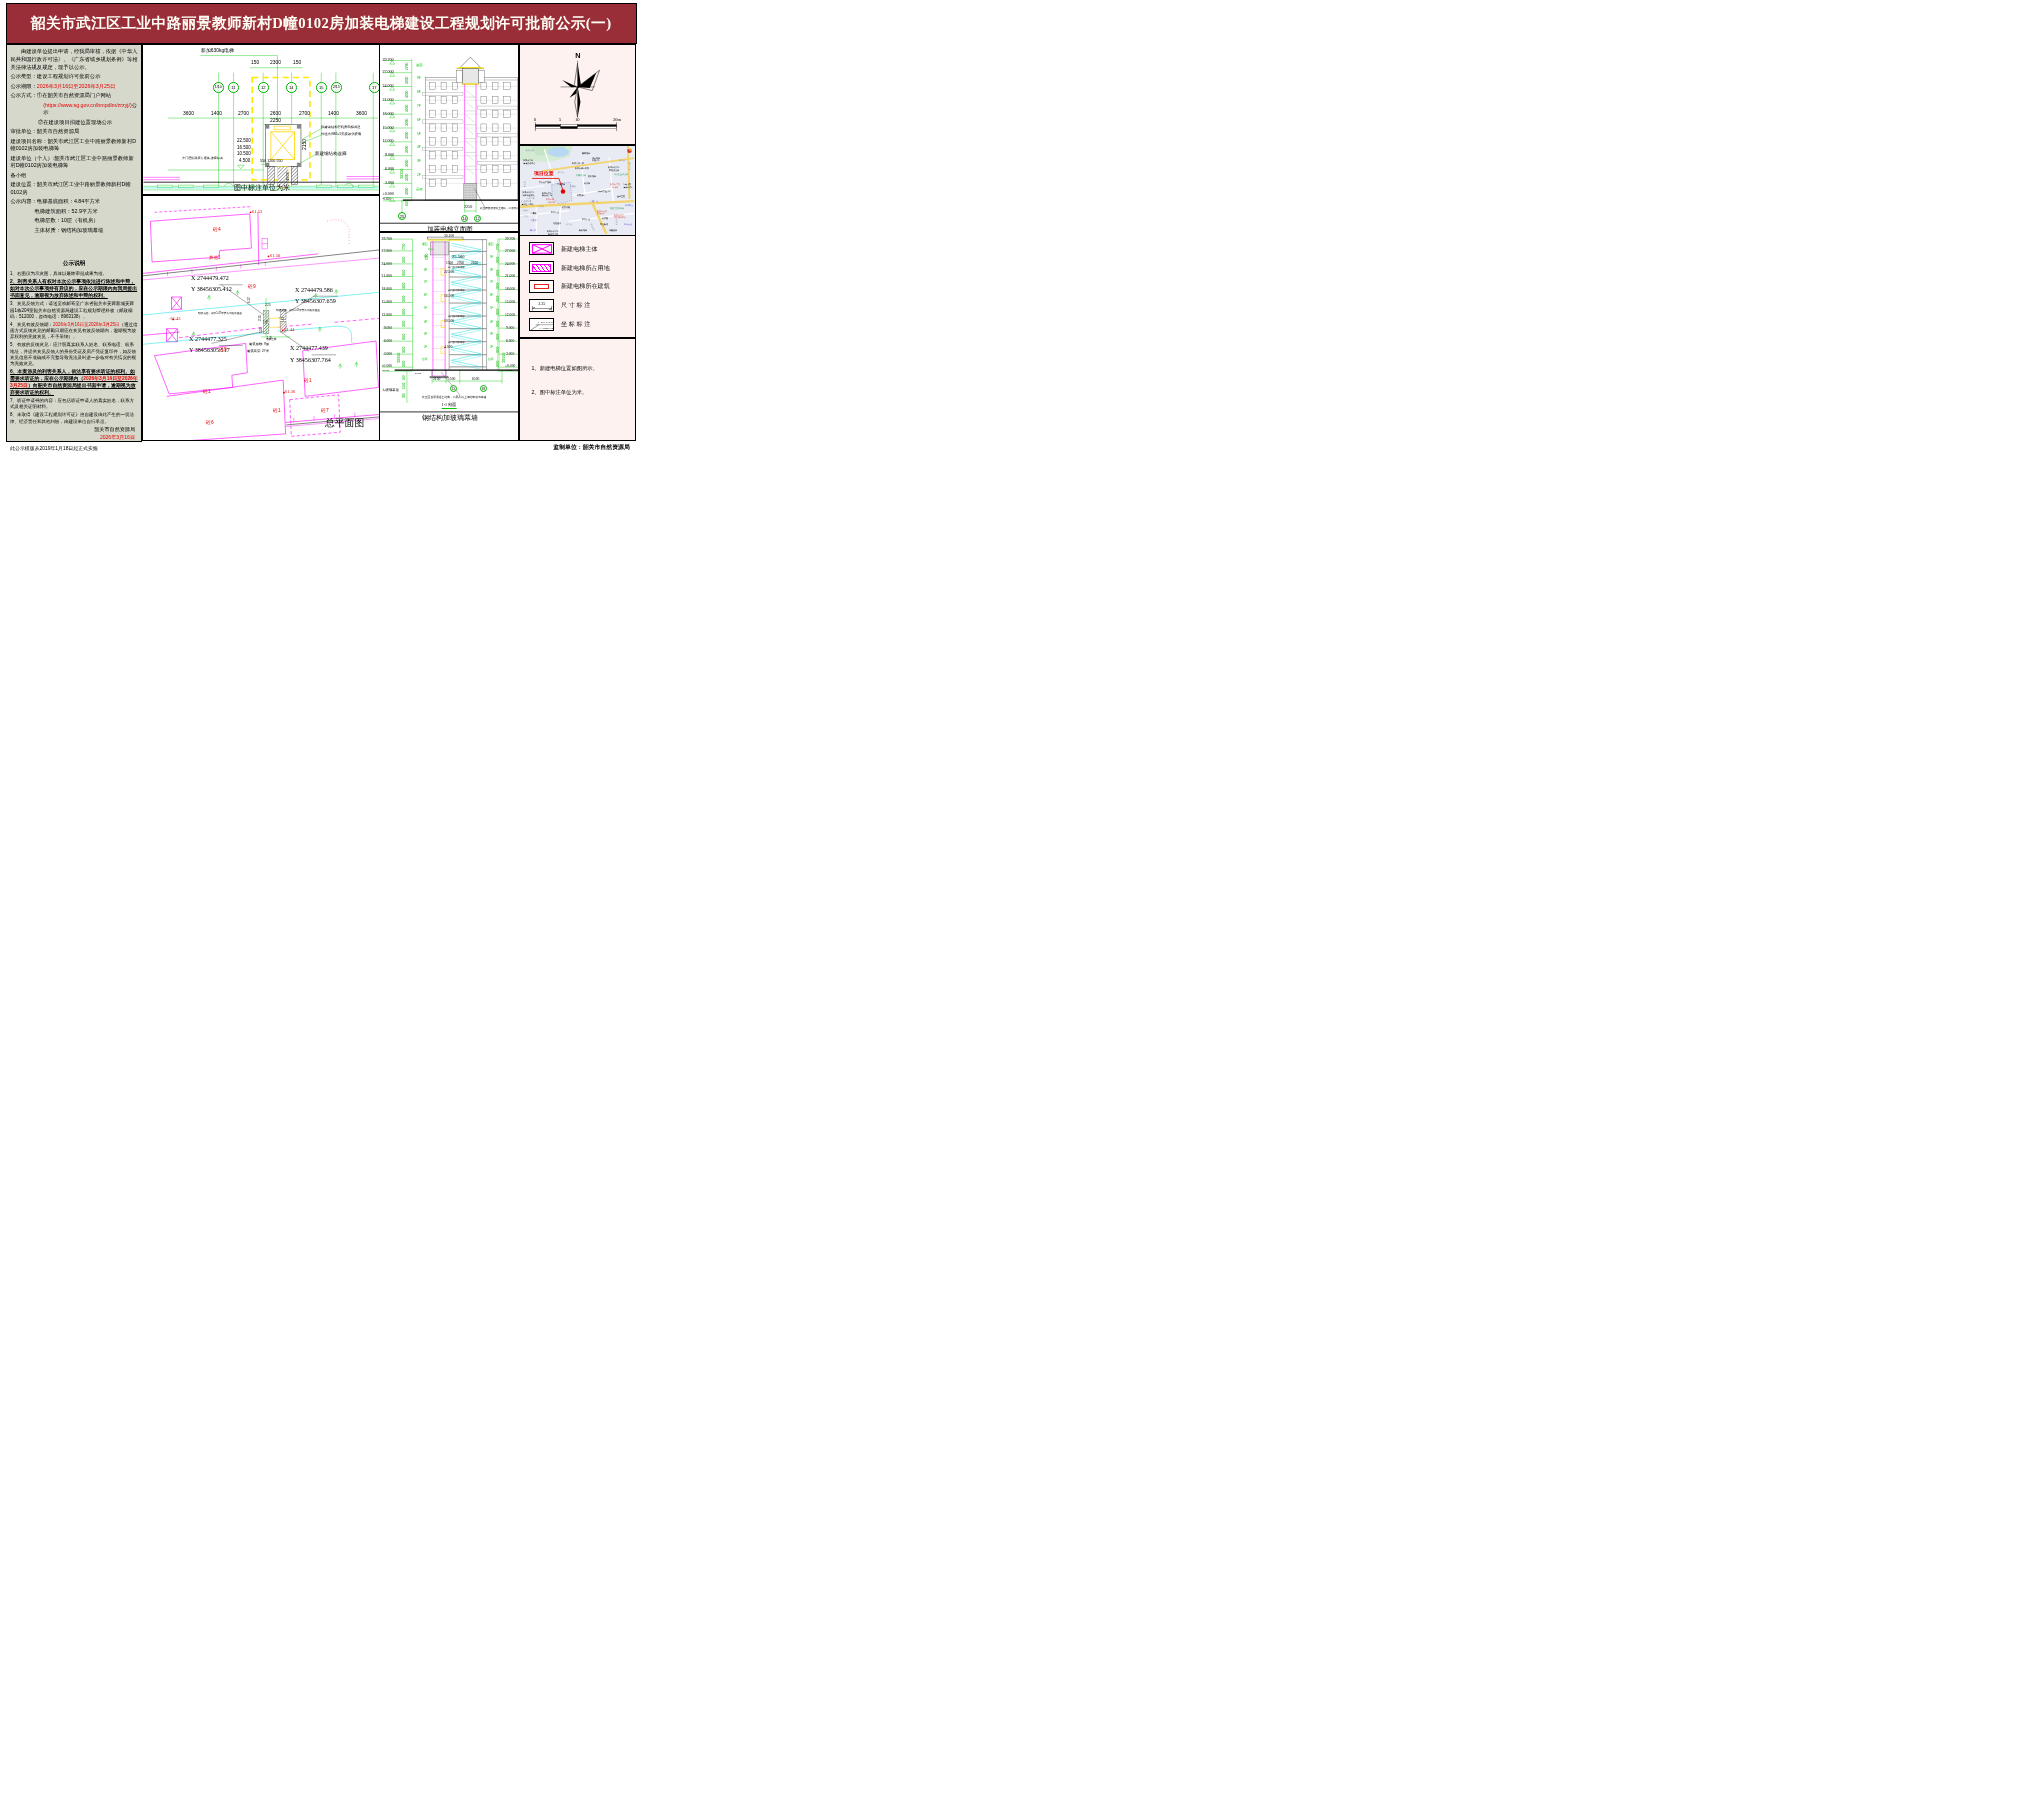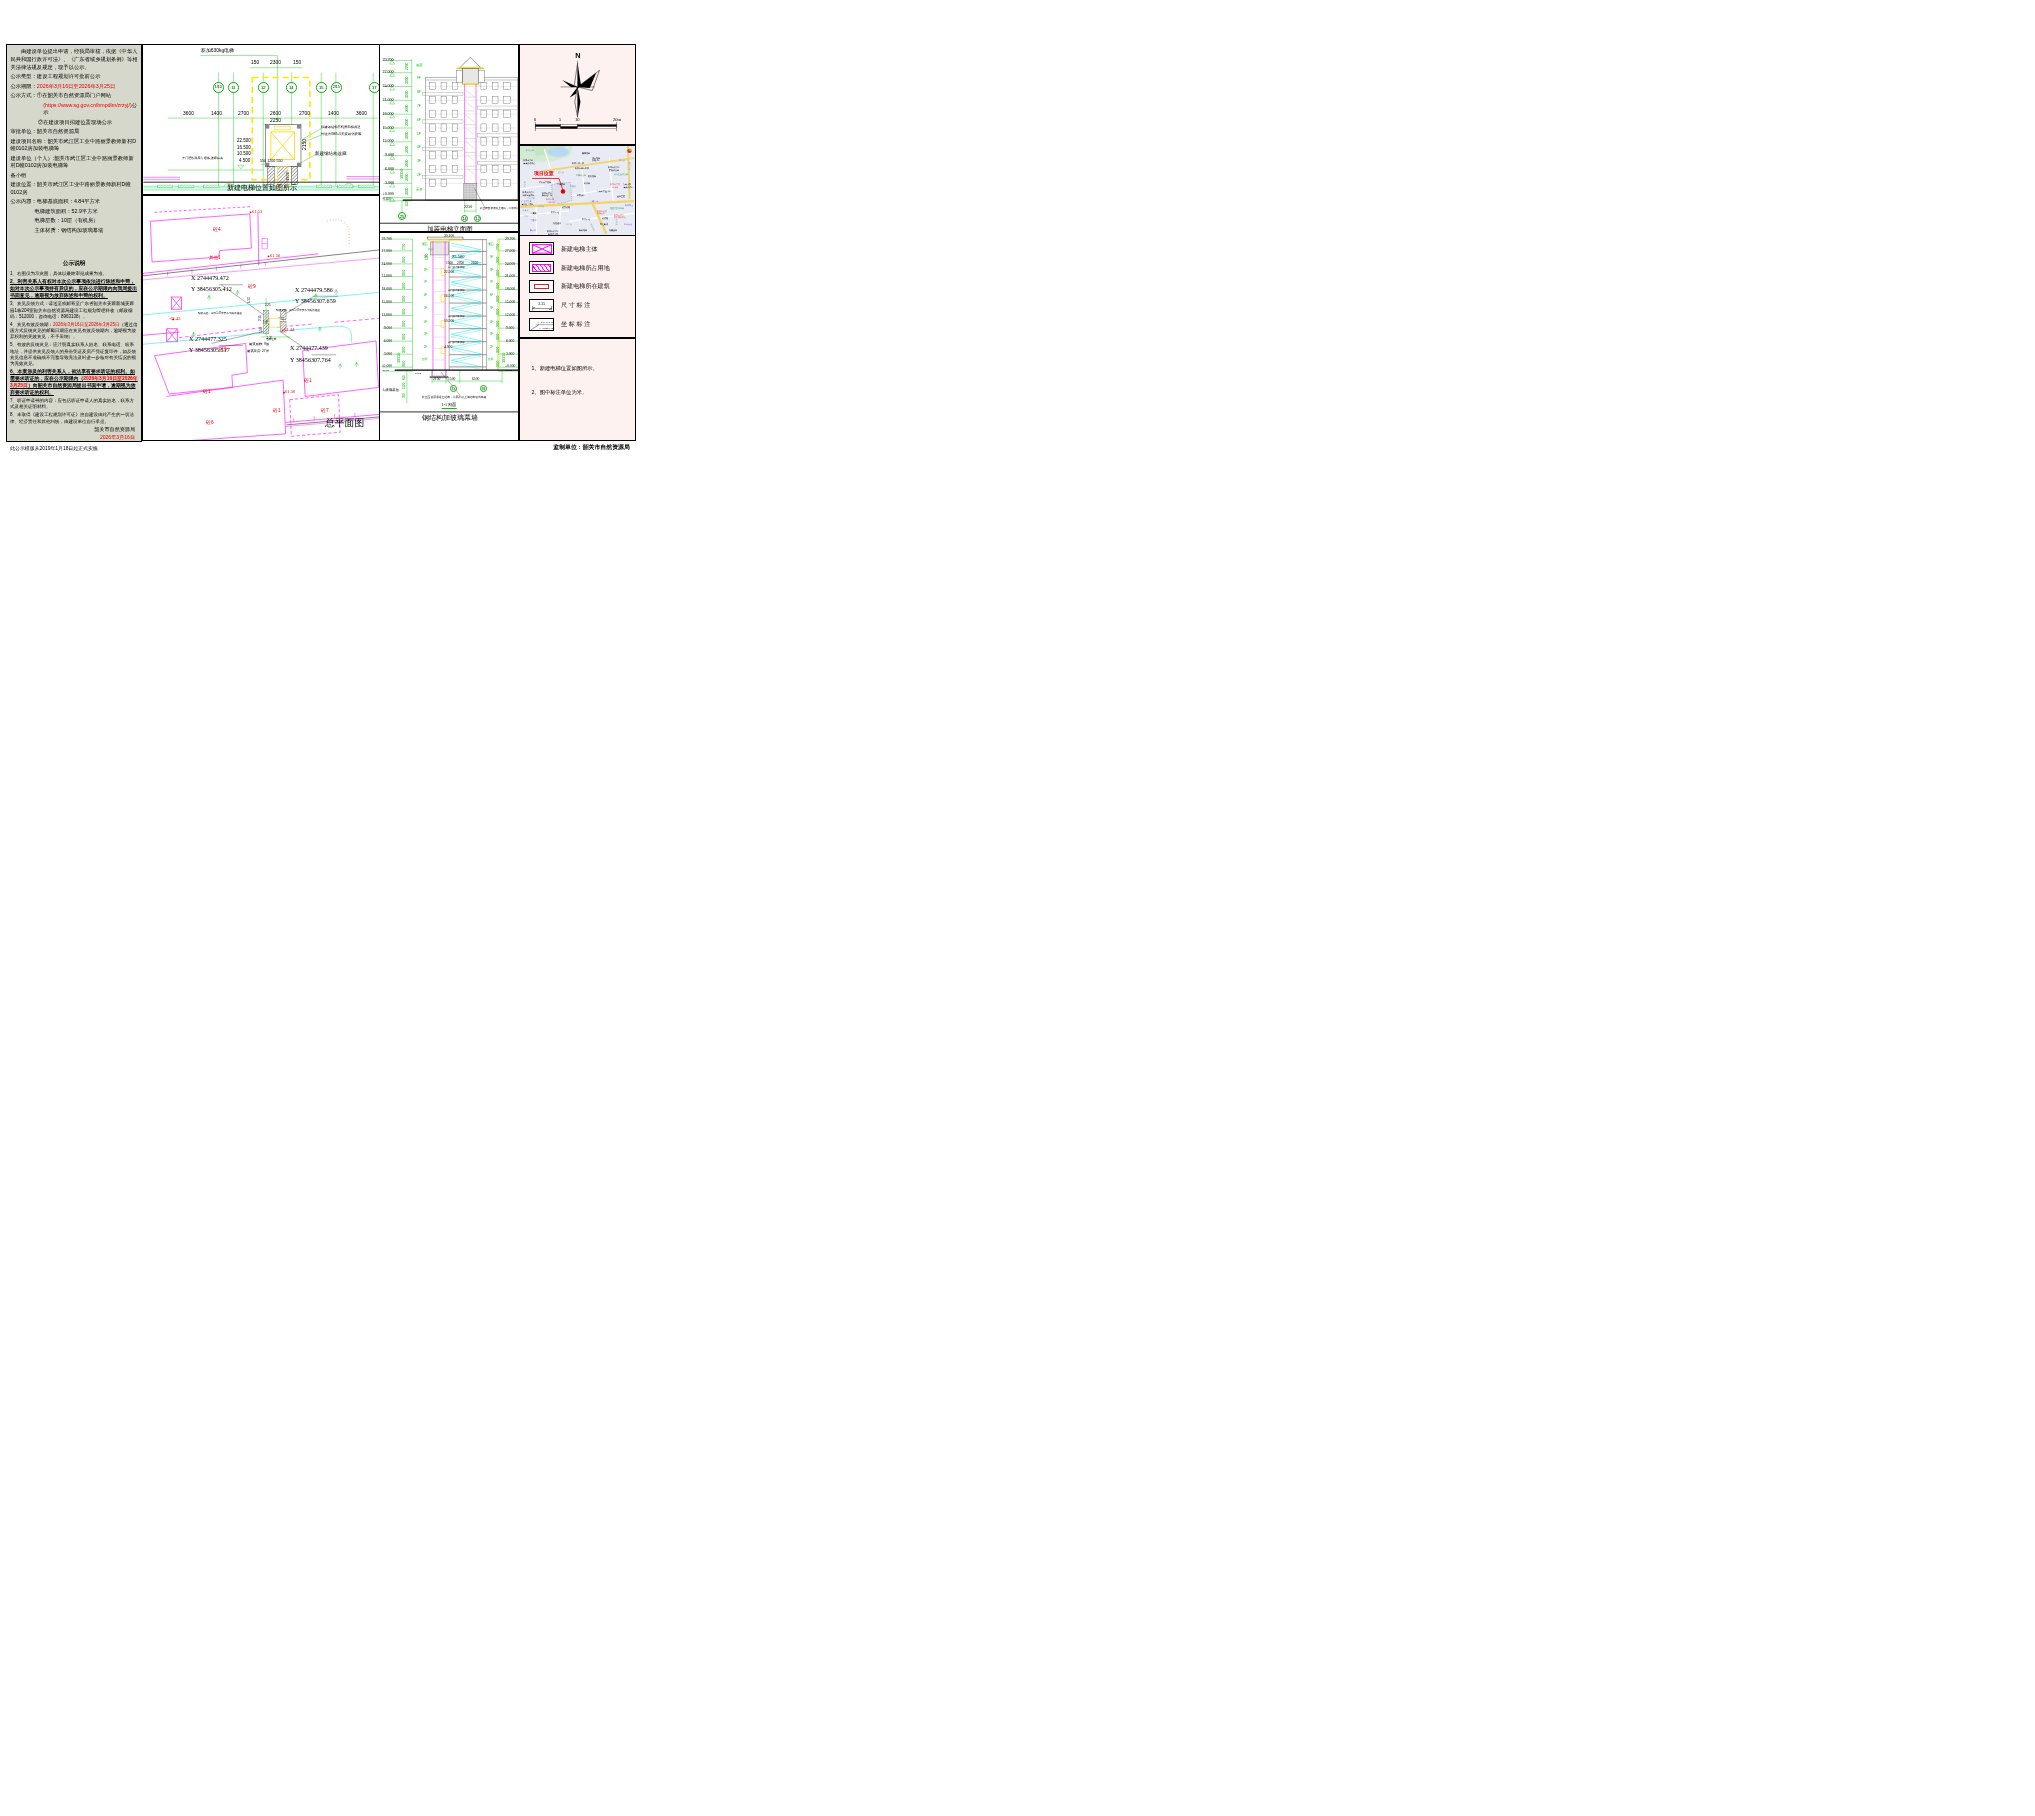--- a/index.html
+++ b/index.html
@@ -50,20 +50,23 @@
   #notes .note-line{position:absolute;left:11.4px;font-size:5.3px;color:#000;}
   
   #footer-left{position:absolute;left:10.2px;top:445px;font-size:4.9px;color:#000;}
   #footer-right{position:absolute;right:12.2px;top:443px;font-size:5.9px;font-weight:700;color:#000;}
 </style>
 </head>
 <body>
 
 <div id="page">
 
+  <div id="header">
+    <div class="t">韶关市武江区工业中路丽景教师新村D幢0102房加装电梯建设工程规划许可批前公示(一)</div>
+  </div>
 
   <div id="left" class="panel">
     <div class="top">
       <div class="nl ind1">由建设单位提出申请，经我局审核，依据《中华人民共和国行政许可法》、《广东省城乡规划条例》等相关法律法规及规定，现予以公示。</div>
       <div class="nl">公示类型：建设工程规划许可批前公示</div>
       <div class="nl"><span>公示期限：</span><span class="red">2026年3月16日至2026年3月25日</span></div>
       <div class="nl">公示方式：①在韶关市自然资源局门户网站</div>
       <div class="nl ind-url"><span class="red">(https://www.sg.gov.cn/bmpdlm/zrzyj/)</span><span>公示</span></div>
       <div class="nl ind-m2">②在建设项目拟建位置现场公示</div>
       <div class="nl">审批单位：韶关市自然资源局</div>
@@ -188,21 +191,21 @@
         <span class="dl" style="left: 178px; top: 88px; font-size: 3.3px;">外墙为GB5+5夹胶钢化玻璃</span>
         <span class="dl" style="left: 94px; top: 94px; font-size: 4.5px;">22.500</span>
         <span class="dl" style="left: 94px; top: 101px; font-size: 4.5px;">16.500</span>
         <span class="dl" style="left: 94px; top: 107px; font-size: 4.5px;">10.500</span>
         <span class="dl" style="left: 96px; top: 114px; font-size: 4.5px;">4.500</span>
         <span class="dl" style="left: 39px; top: 112px; font-size: 3.1px;">开门层拆除原有墙体,连廊标高</span>
         <span class="dl" style="left: 172px; top: 107px; font-size: 4.5px;">新建钢结构连廊</span>
         <span class="dl" style="left: 117px; top: 114px; font-size: 3.7px;">550 1200 550</span>
         <span class="dl" style="left: 159px; top: 105px; font-size: 4.9px; transform: rotate(-90deg);">2150</span>
         <span class="dl" style="left: 143px; top: 136px; font-size: 4.1px; transform: rotate(-90deg);">1500</span>
-        <span class="dl center serif" style="left: 119px; top: 140px; font-size: 7px;">新建电梯位置如图所示</span>
+        <span class="dl center serif" style="left: 119px; top: 140px; font-size: 7px;">图中标注单位为米</span>
       </div>
   </div>
 
   <div id="panelB" class="panel">
     <svg width="238" height="246" viewBox="0 0 584 604">
       <defs>
         <pattern id="bh2" width="5" height="5" patternUnits="userSpaceOnUse" patternTransform="rotate(45)">
             <rect width="5" height="5" fill="#fff"></rect>
             <line x1="0" y1="0" x2="0" y2="5" stroke="#000" stroke-width="1.4"></line>
           </pattern>

